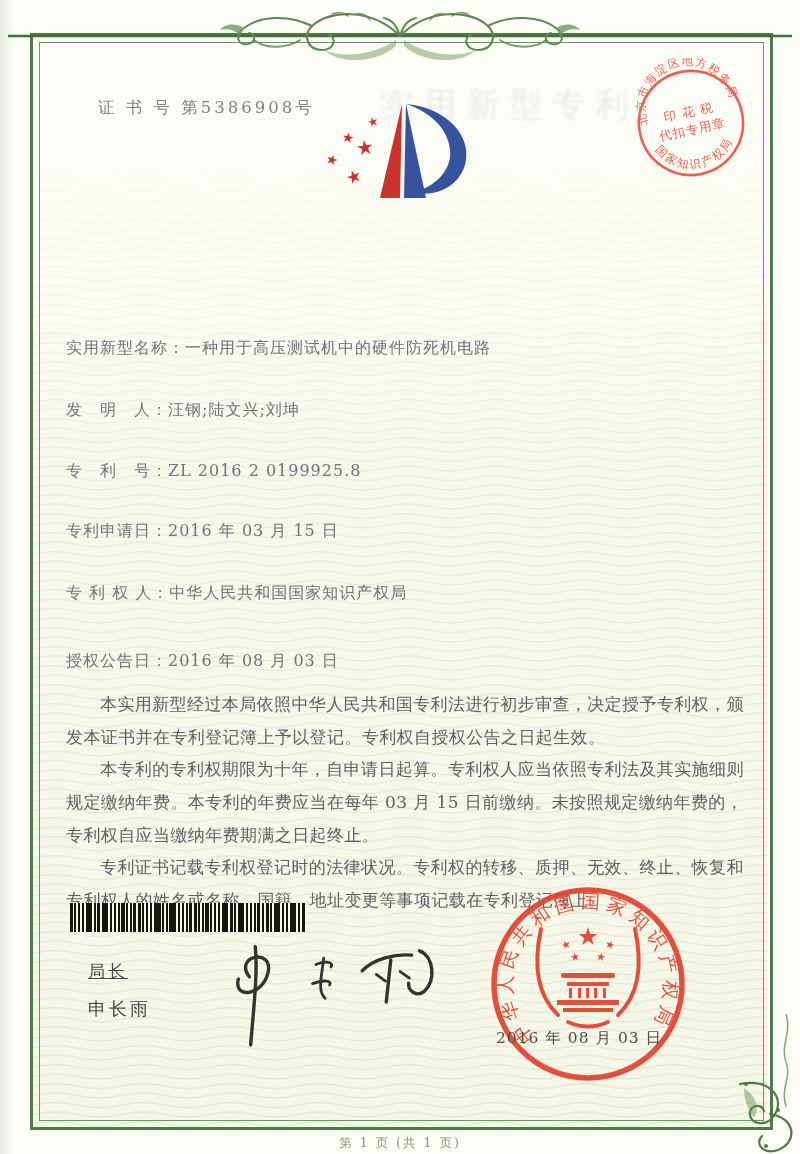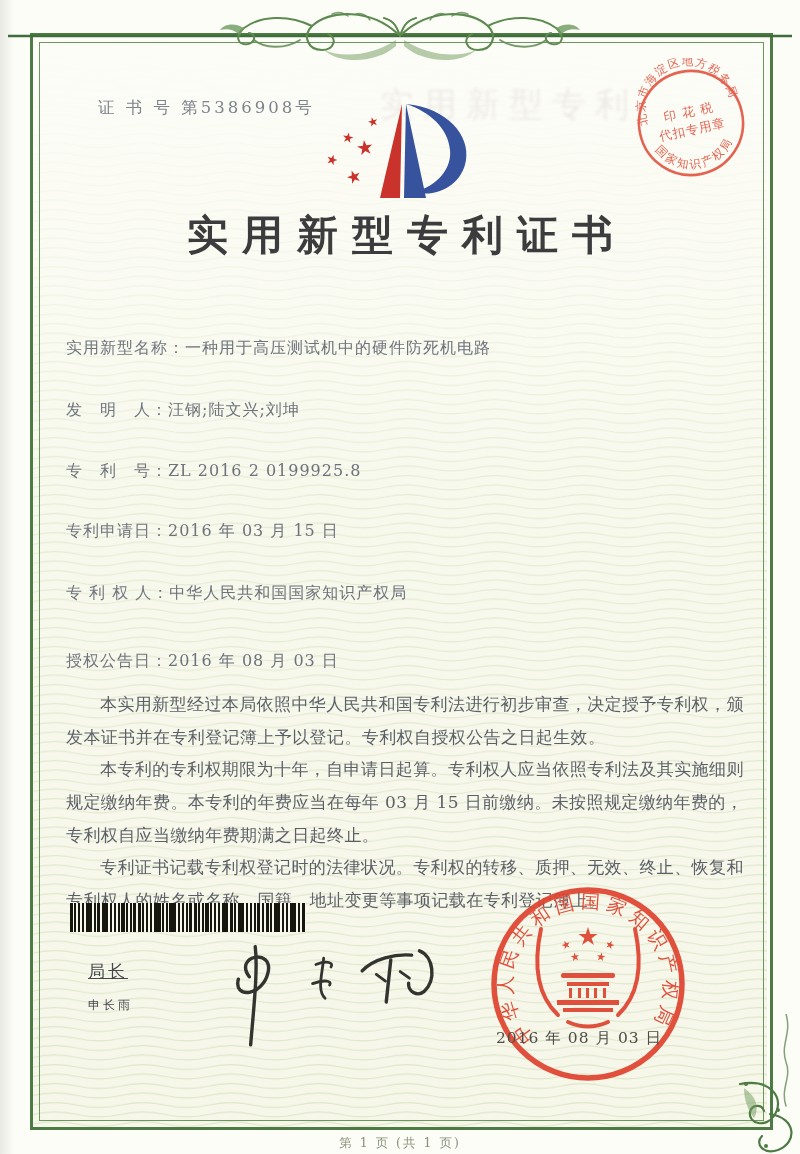--- a/index.html
+++ b/index.html
@@ -19,21 +19,21 @@
   .field{left:66px;font-size:16px;color:#70757e;letter-spacing:1px;z-index:2;white-space:nowrap;}
   .field .val{color:#6d727b;}
   .paras{left:66px;top:688px;width:678px;z-index:2;}
   .paras p{margin:0;text-indent:2em;font-size:17px;line-height:1.92;color:#5c5f66;letter-spacing:.4px;}
   .barcode{left:70px;top:903px;width:236px;height:29px;z-index:2;background-color:#f7f7ee;
      background-image:
        repeating-linear-gradient(90deg,#16160f 0 2px,rgba(0,0,0,0) 2px 4px),
        repeating-linear-gradient(90deg,#16160f 0 1px,rgba(0,0,0,0) 1px 9px),
        repeating-linear-gradient(90deg,#16160f 0 3px,rgba(0,0,0,0) 3px 17px);}
   .signoff-title{left:88px;top:960px;font-size:17px;letter-spacing:3px;color:#45474b;z-index:2;text-decoration:underline;}
-  .signoff-name{left:88px;top:997px;font-size:12px;letter-spacing:3px;color:#45474b;z-index:2;}
+  .signoff-name{left:88px;top:997px;font-size:18px;letter-spacing:3px;color:#45474b;z-index:2;}
   .seal-date{left:496px;top:1028px;font-size:15.5px;letter-spacing:1px;color:#4e4c45;z-index:4;}
   .footer{left:33px;top:1135px;width:734px;text-align:center;font-size:12.5px;
           letter-spacing:2px;color:#88927a;z-index:2;}
   svg{display:block;}
   .z2{z-index:2;} .z3{z-index:3;} .z1{z-index:1;} .z0{z-index:0;}
 </style>
 </head>
 <body>
 
 <div class="page">
@@ -114,21 +114,20 @@
         <textPath href="#taxTop">北京市海淀区地方税务局</textPath>
       </text>
       <text font-size="11.5" letter-spacing="2" font-family="DejaVu Serif, Liberation Serif, serif">
         <textPath href="#taxBot">国家知识产权局</textPath>
       </text>
       <text x="65" y="58" text-anchor="middle" font-size="12.5" letter-spacing="1" font-family="DejaVu Serif, Liberation Serif, serif">印 花 税</text>
       <text x="65" y="76" text-anchor="middle" font-size="12.5" letter-spacing="1" font-family="DejaVu Serif, Liberation Serif, serif">代扣专用章</text>
     </g>
   </svg>
 
-  <div class="abs main-title">实用新型专利证书</div>
 
   <div class="abs field" style="top:338px">
     <span>实用新型名称：</span><span class="val">一种用于高压测试机中的硬件防死机电路</span>
   </div>
   <div class="abs field" style="top:400px">
     <span>发　明　人：</span><span class="val">汪钢;陆文兴;刘坤</span>
   </div>
   <div class="abs field" style="top:461px">
     <span>专　利　号：</span><span class="val">ZL 2016 2 0199925.8</span>
   </div>

